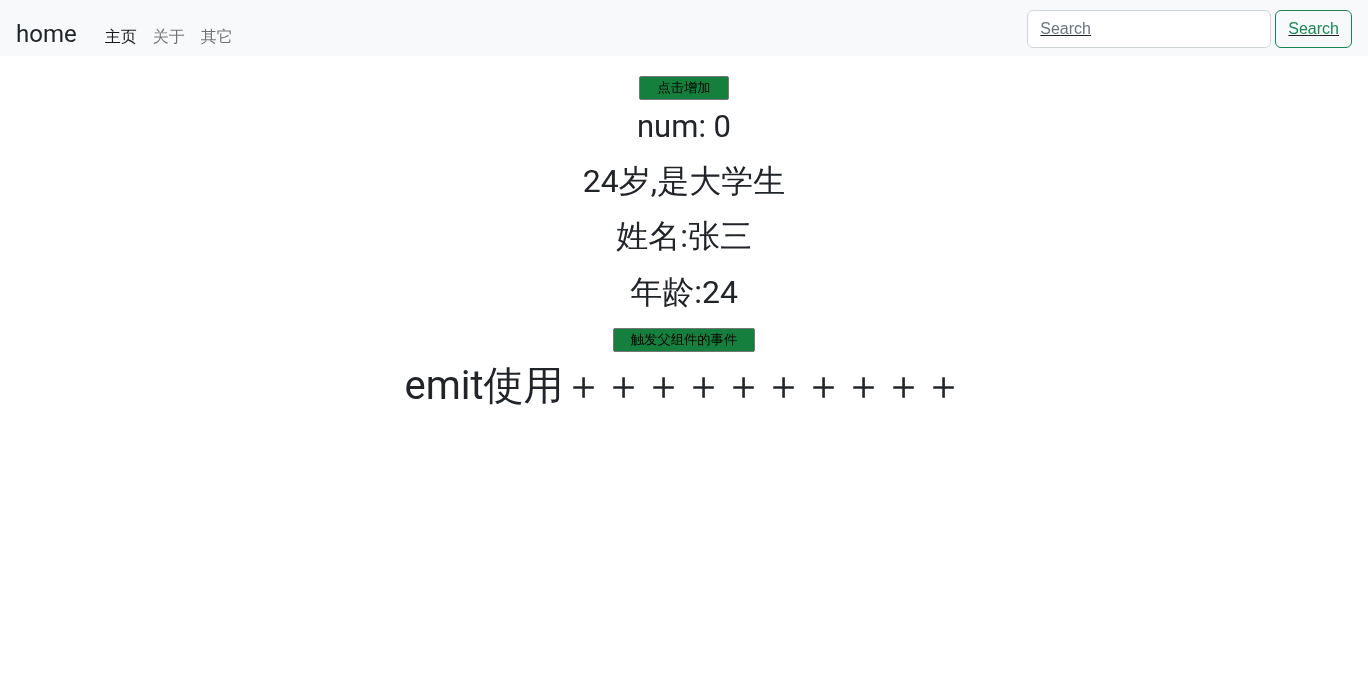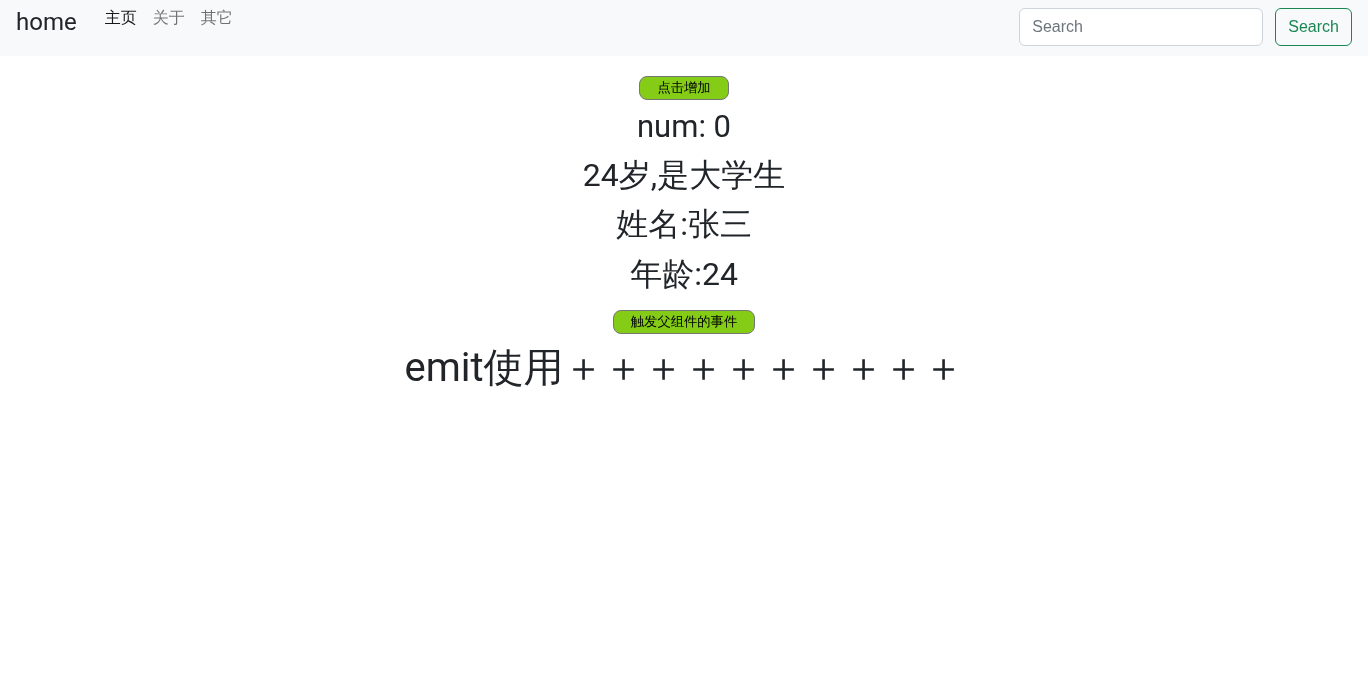--- a/index.html
+++ b/index.html
@@ -7,21 +7,21 @@
       padding: 0;
       box-sizing: border-box;
     }
     body {
       font-family: -apple-system, BlinkMacSystemFont, "Segoe UI", Roboto, "Helvetica Neue", Arial, "Microsoft YaHei", sans-serif;
       background: #ffffff;
       color: #212529;
     }
     .navbar {
       display: flex;
-      align-items: flex-start;
+      align-items: flex-end;
       background: #f8f9fa;
       padding: 8px 16px;
       height: 56px;
     }
     .navbar-brand {
       font-size: 24px;
       font-weight: 400;
       color: #212529;
       margin-right: 28px;
     }
@@ -34,22 +34,23 @@
       font-size: 16px;
       color: rgba(0,0,0,0.55);
       text-decoration: none;
       cursor: pointer;
     }
     .nav-link.active {
       color: rgba(0,0,0,0.9);
     }
     .search-form {
       display: flex;
-      gap: 12px;
+      gap: 4px;
       align-items: center;
+      text-decoration: underline;
     }
     .search-input {
       width: 244px;
       height: 38px;
       padding: 6px 12px;
       font-size: 16px;
       border: 1px solid #ced4da;
       border-radius: 6px;
       color: #212529;
       background: #fff;
@@ -68,33 +69,34 @@
       cursor: pointer;
     }
     .main {
       text-align: center;
       padding-top: 20px;
     }
     .small-button {
       font-family: Arial, "Microsoft YaHei", sans-serif;
       font-size: 13.3px;
       padding: 2px 17px;
-      background: #84cc16;
+      background: #15803d;
       border: 1px solid #767676;
-      border-radius: 8px;
+      border-radius: 2px;
       cursor: pointer;
     }
     .big-text {
       font-size: 31px;
       line-height: 1.5;
       margin-top: 4px;
     }
     .med-text {
       font-size: 32px;
       line-height: 1.55;
+      margin-top: 6px;
     }
     .trigger-row {
       margin-top: 11px;
     }
     .emit-text {
       font-size: 40px;
       line-height: 1.3;
       margin-top: 8px;
     }
   </style>

